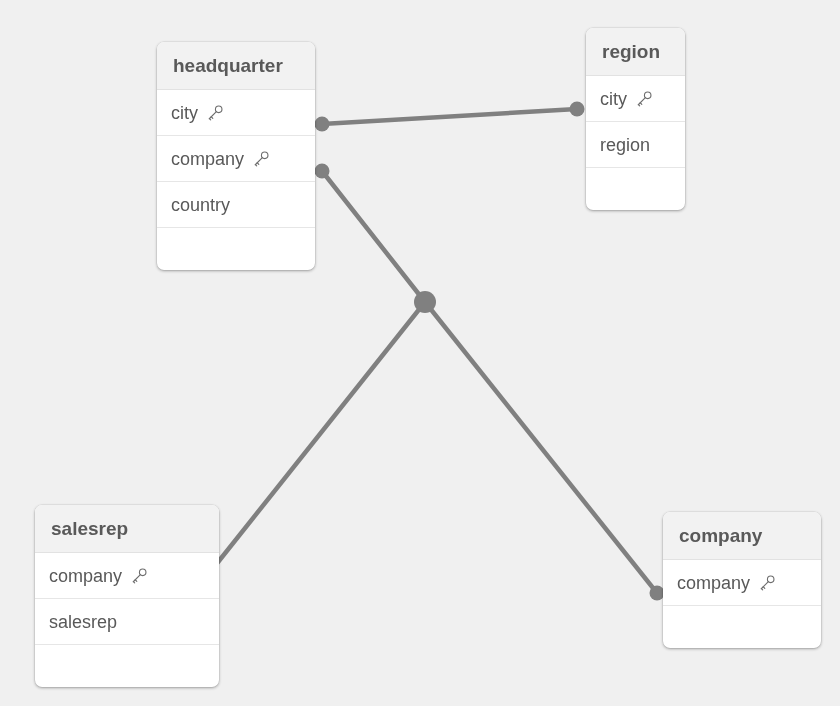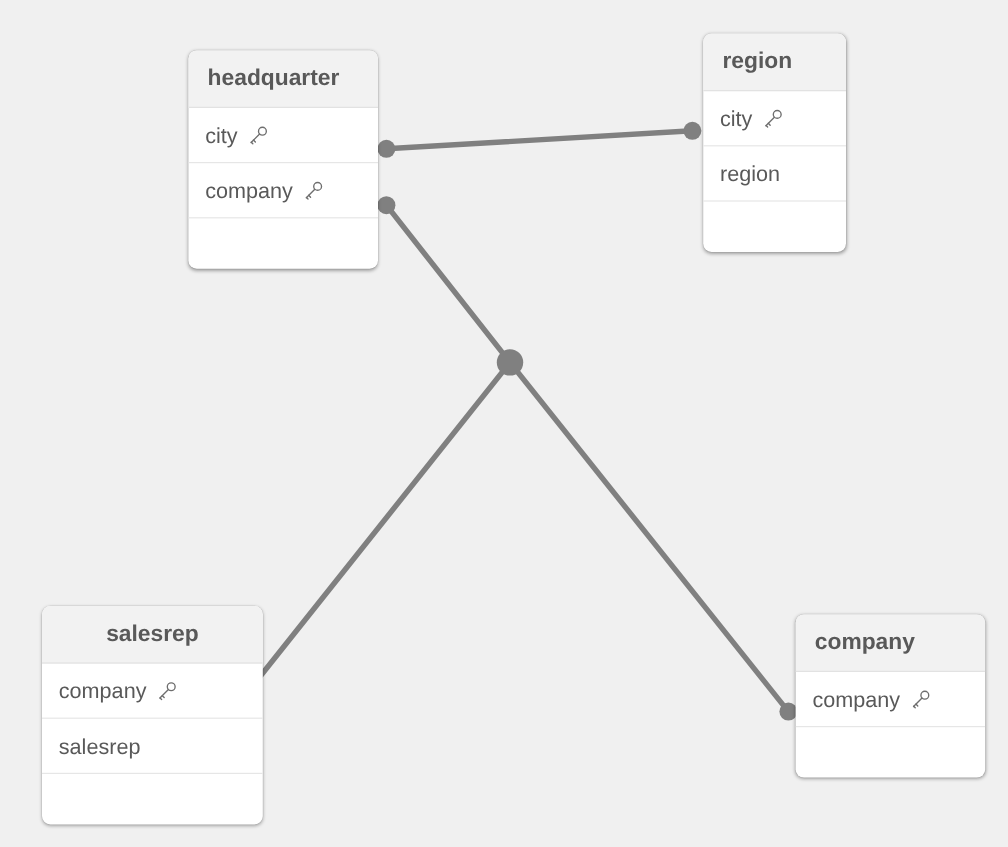--- a/index.html
+++ b/index.html
@@ -117,43 +117,46 @@
       <span class="field-label">company</span>
       <span class="key-icon">
         <svg viewBox="0 0 24 24" width="17" height="17" fill="none" stroke="#6e6e6e" stroke-width="1.6" stroke-linecap="round" stroke-linejoin="round">
           <circle cx="16.5" cy="7.5" r="4.6"></circle>
           <line x1="13.2" y1="10.8" x2="3.2" y2="20.8"></line>
           <line x1="6.0" y1="18.0" x2="8.2" y2="20.2"></line>
           <line x1="3.4" y1="20.6" x2="5.2" y2="22.4"></line>
         </svg>
       </span>
     </div>
+    <div class="field-row">
+      <span class="field-label">country</span>
+    </div>
     <div class="field-row empty-row"></div>
   </div>
 
-  <div class="table-node" style="left:586px; top:28px; width:119px;">
+  <div class="table-node" style="left:586px; top:28px; width:99px;">
     <div class="table-header">region</div>
     <div class="field-row">
       <span class="field-label">city</span>
       <span class="key-icon">
         <svg viewBox="0 0 24 24" width="17" height="17" fill="none" stroke="#6e6e6e" stroke-width="1.6" stroke-linecap="round" stroke-linejoin="round">
           <circle cx="16.5" cy="7.5" r="4.6"></circle>
           <line x1="13.2" y1="10.8" x2="3.2" y2="20.8"></line>
           <line x1="6.0" y1="18.0" x2="8.2" y2="20.2"></line>
           <line x1="3.4" y1="20.6" x2="5.2" y2="22.4"></line>
         </svg>
       </span>
     </div>
     <div class="field-row">
       <span class="field-label">region</span>
     </div>
     <div class="field-row empty-row"></div>
   </div>
 
-  <div class="table-node" style="left:35px; top:505px; width:184px;text-align:center;">
+  <div class="table-node" style="left:35px; top:505px; width:184px;">
     <div class="table-header">salesrep</div>
     <div class="field-row">
       <span class="field-label">company</span>
       <span class="key-icon">
         <svg viewBox="0 0 24 24" width="17" height="17" fill="none" stroke="#6e6e6e" stroke-width="1.6" stroke-linecap="round" stroke-linejoin="round">
           <circle cx="16.5" cy="7.5" r="4.6"></circle>
           <line x1="13.2" y1="10.8" x2="3.2" y2="20.8"></line>
           <line x1="6.0" y1="18.0" x2="8.2" y2="20.2"></line>
           <line x1="3.4" y1="20.6" x2="5.2" y2="22.4"></line>
         </svg>

